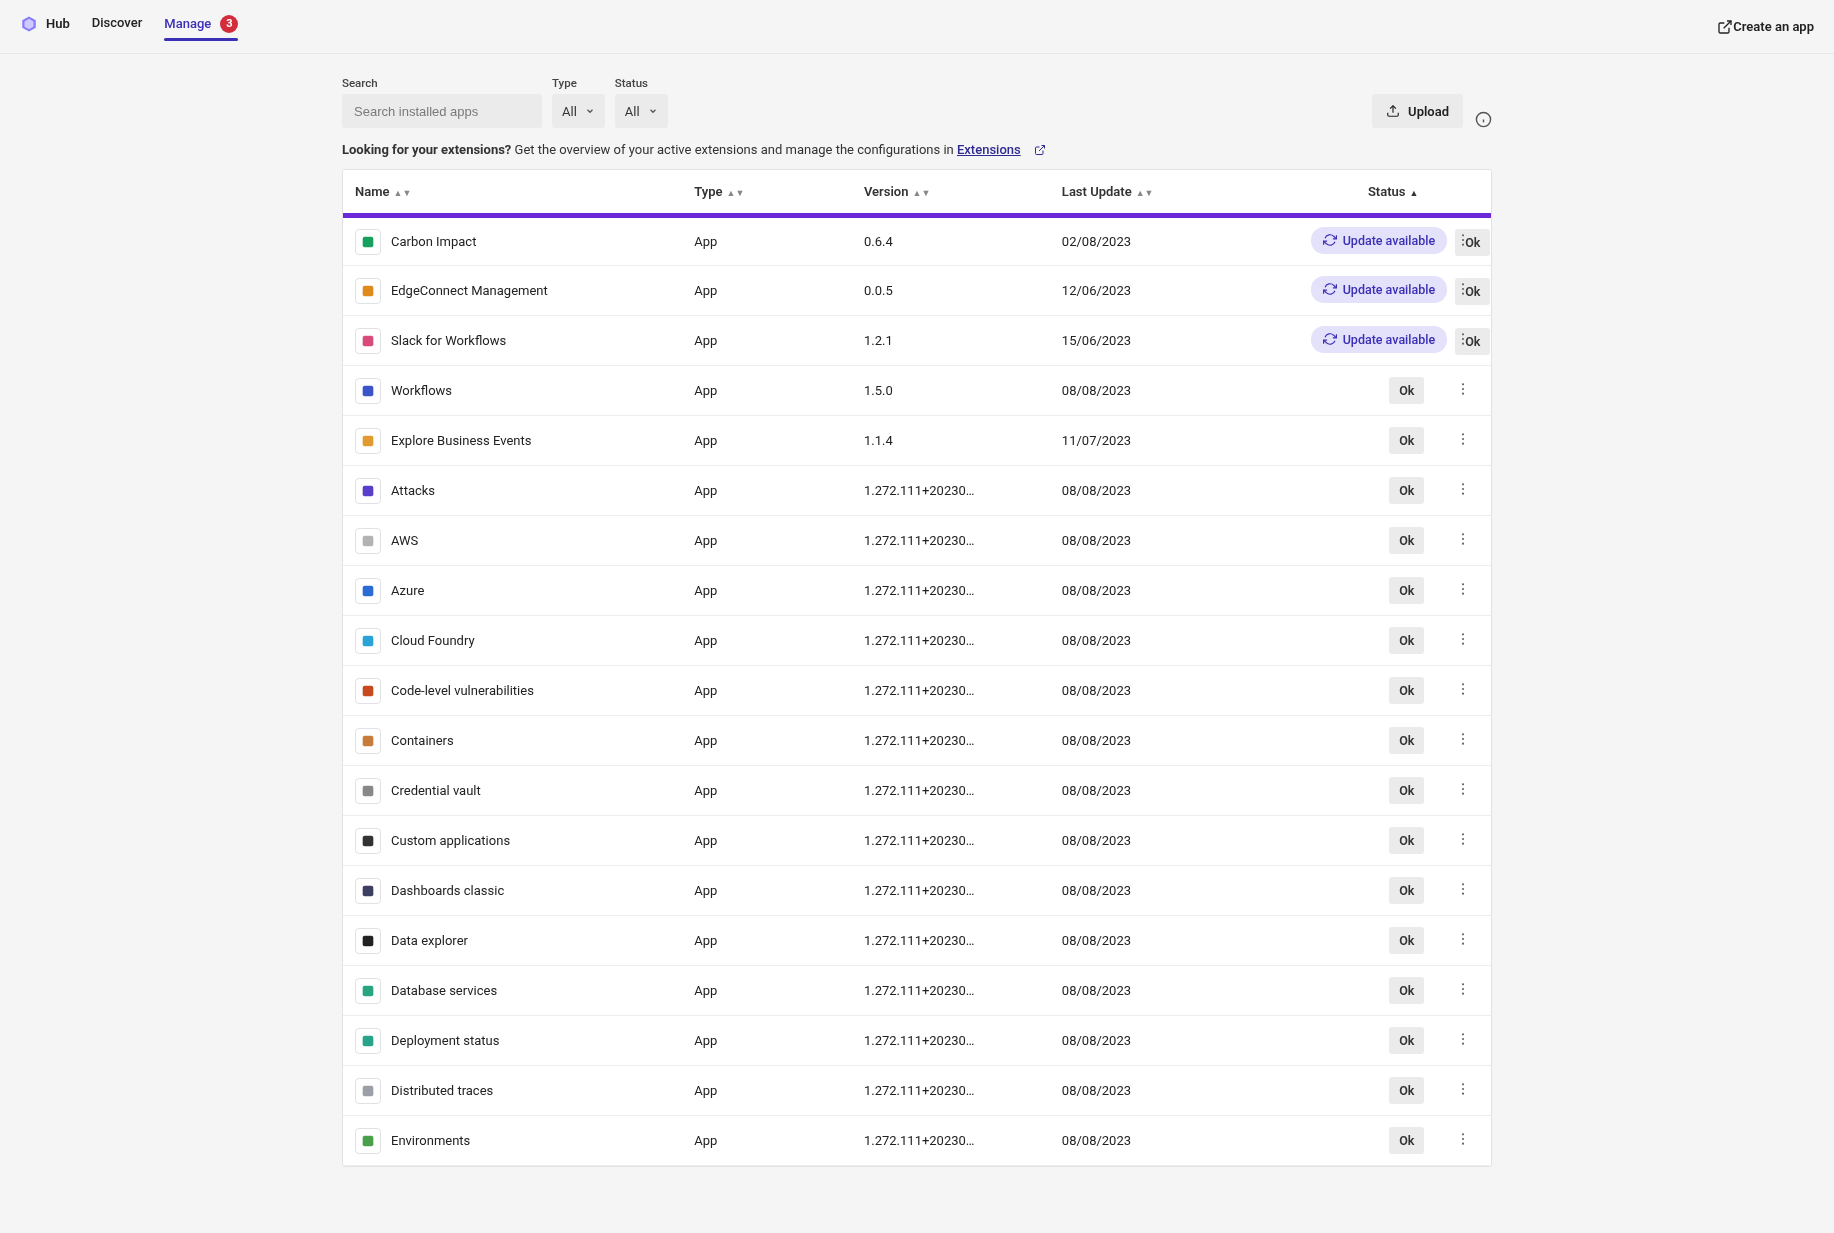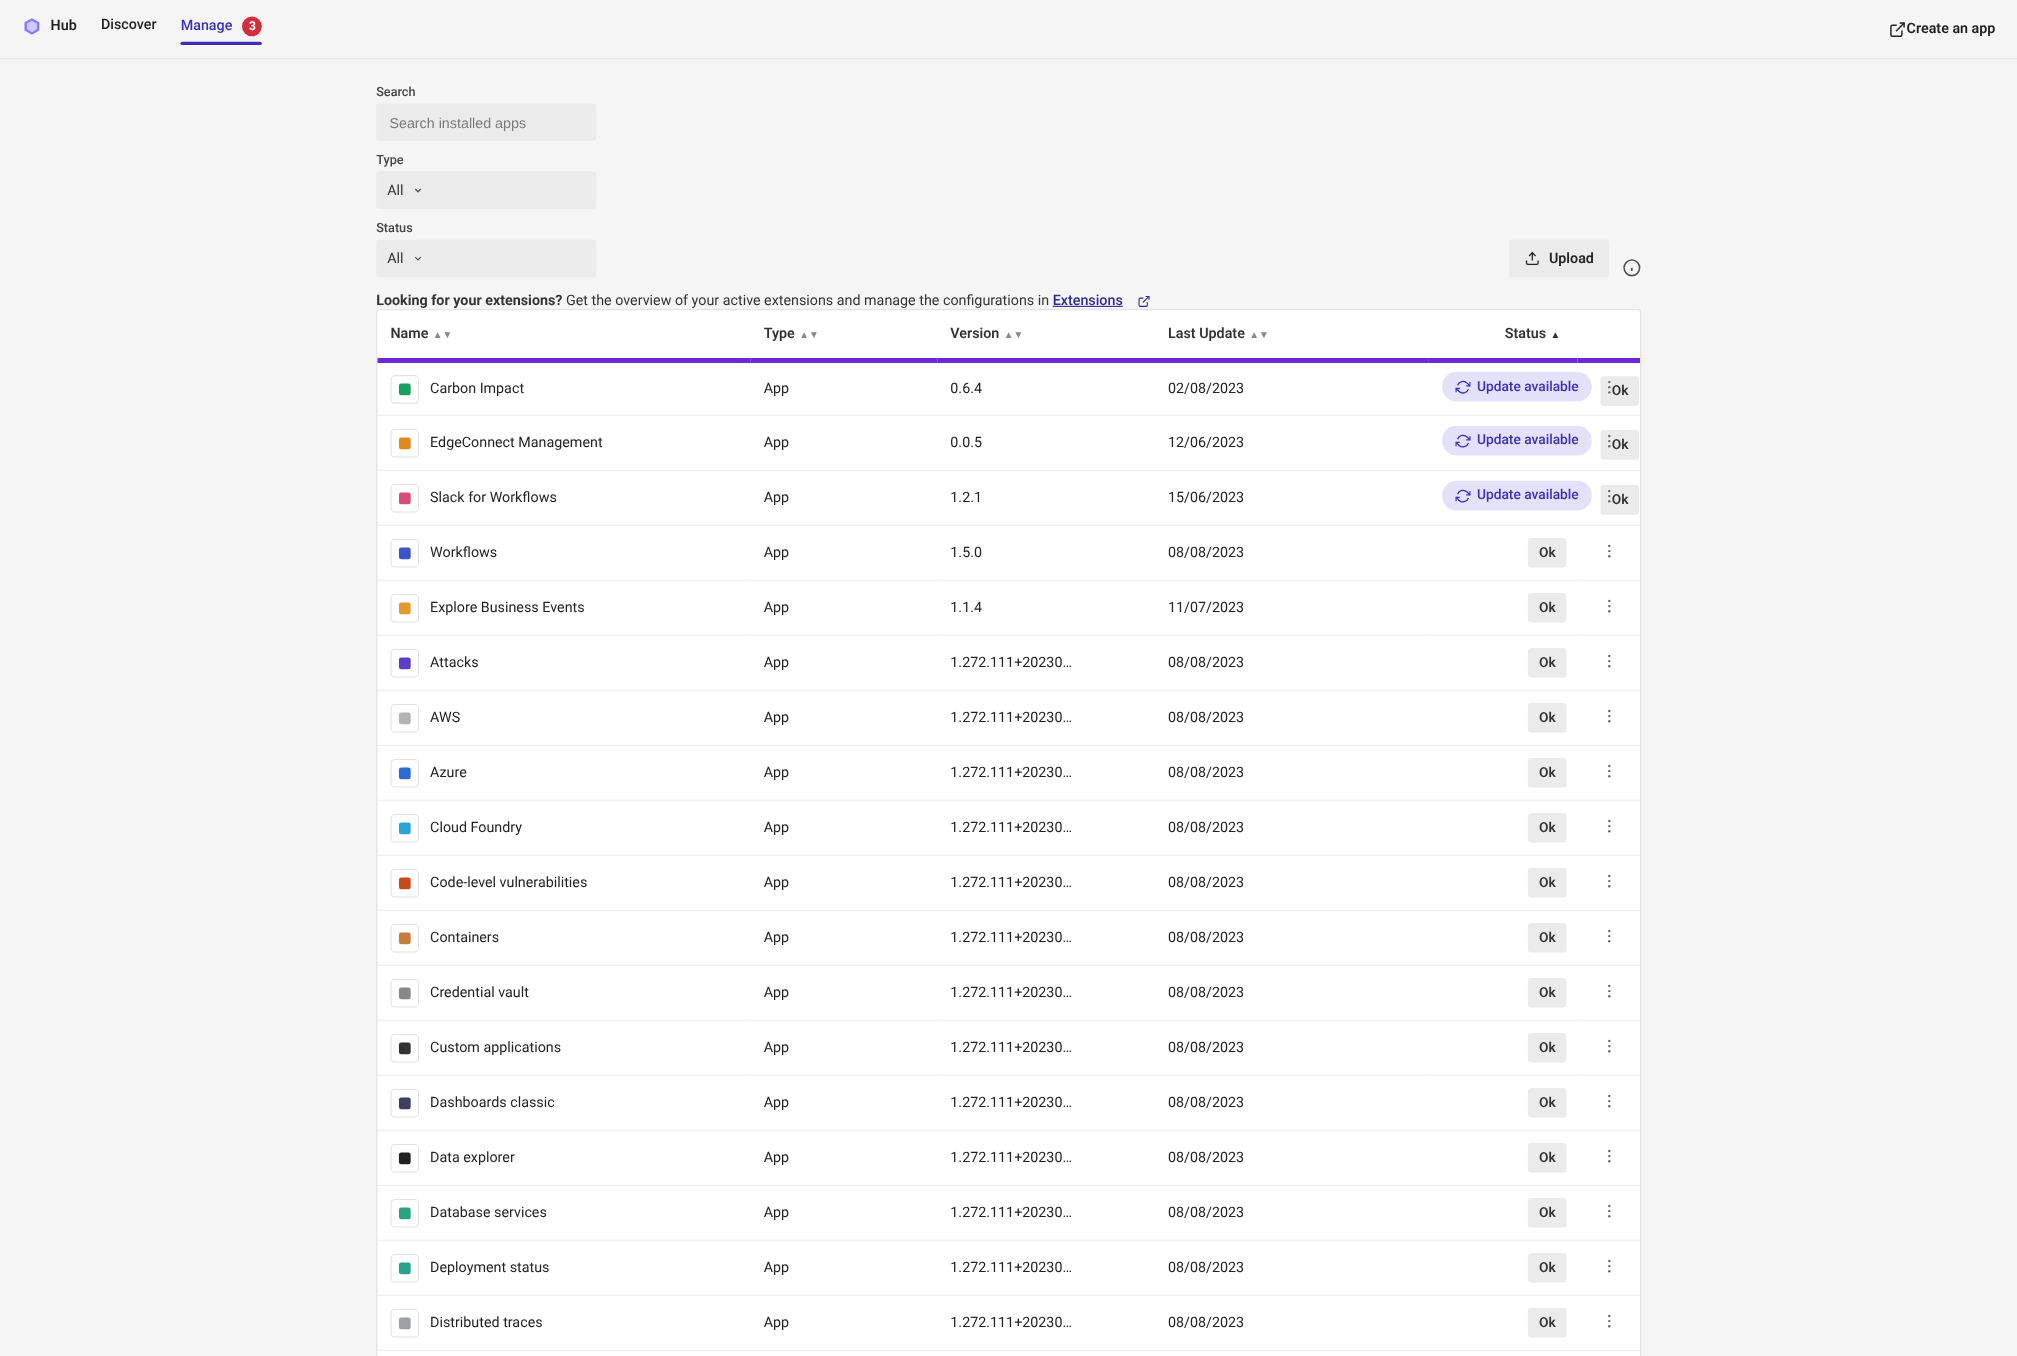--- a/index.html
+++ b/index.html
@@ -38,42 +38,42 @@
   .topbar-right { display: flex; align-items: center; gap: 0; font-weight: 600; cursor: pointer; color:#222;}
   
   .main {
     width: 1150px;
     margin: 22px auto 0 auto;
   }
   .filters {
     display: flex; align-items: flex-end; justify-content: space-between;
     margin-bottom: 14px;
   }
-  .filters-left { display: flex; gap: 10px; flex-direction: column; }
+  .filters-left { display: flex; gap: 10px; }
   .filter-col { display: flex; flex-direction: column; gap: 4px; }
   .filter-label { font-size: 11.5px; color: #444; font-weight: 500; }
   .search-input {
     width: 200px; height: 34px; border: none; background: #ebebec; border-radius: 3px;
     padding: 0 12px; font-size: 13px; color: #6d28d9;
   }
   .search-input::placeholder { color: #7a7a7a; }
   .select-pill {
     height: 34px; background: #ebebec; border-radius: 3px; display: flex; align-items: center;
     padding: 0 10px; gap: 8px; cursor: pointer; font-size: 13px; color: #333;
   }
   .chevron { width: 10px; height: 10px; color: #555; }
   .filters-right { display: flex; align-items: flex-end; gap: 12px; }
   .upload-btn {
     height: 34px; display: flex; align-items: center; gap: 8px;
     background: #ebebec; border-radius: 3px; padding: 0 14px;
     font-weight: 600; font-size: 13px; cursor: pointer; color: #222;
   }
   .info-icon { color: #555; cursor: pointer; }
   
-  .ext-banner { font-size: 13px; color: #333; margin-bottom: 0; }
+  .ext-banner { font-size: 13px; color: #333; margin-bottom: 12px; }
   .ext-banner strong { font-weight: 700; }
   .ext-link { color: #2f2a91; text-decoration: underline; font-weight: 500; display:inline-flex; align-items:center; gap:13px;}
   
   .table-wrap {
     border: 1px solid #e2e2e4; border-radius: 3px; background: #fff;
     max-height: 1130px; overflow: hidden; position: relative;
   }
   .table-scroll { overflow-y: auto; max-height: 1130px; }
   .table-scroll::-webkit-scrollbar { width: 10px; }
   .table-scroll::-webkit-scrollbar-thumb { background: #cfcfd1; border-radius: 5px; }

